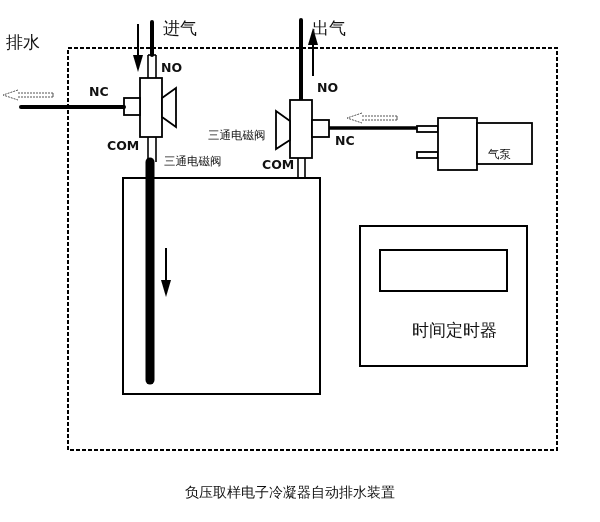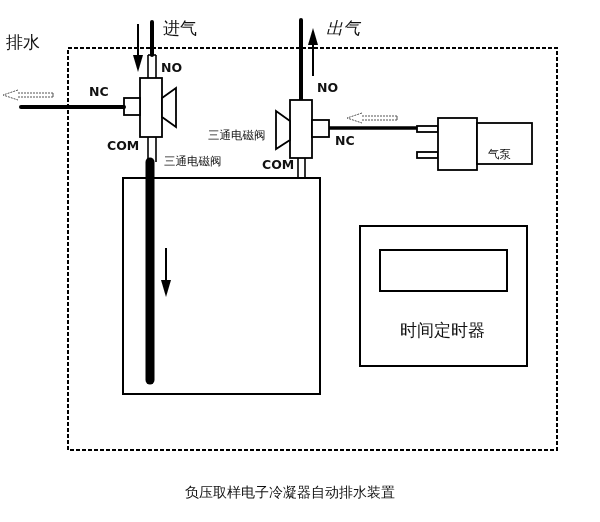--- a/index.html
+++ b/index.html
@@ -94,28 +94,28 @@
     <rect x="438" y="118" width="39" height="52" fill="#fff" stroke="#000" stroke-width="1.8"></rect>
     <rect x="477" y="123" width="55" height="41" fill="#fff" stroke="#000" stroke-width="1.8"></rect>
   </g>
 
   <rect x="360" y="226" width="167" height="140" fill="#fff" stroke="#000" stroke-width="2"></rect>
   <rect x="380" y="250" width="127" height="41" fill="#fff" stroke="#000" stroke-width="2"></rect>
 </svg>
 
 <div class="lbl big" style="left:6px; top:34px;">排水</div>
 <div class="lbl big" style="left:163px; top:20px;text-align:right;">进气</div>
-<div class="lbl big" style="left:326px; top:20px;font-style:italic;">出气</div>
+<div class="lbl big" style="left:312px; top:20px;">出气</div>
 
 <div class="lbl port" style="left:161px; top:62px;">NO</div>
 <div class="lbl port" style="left:89px; top:86px;">NC</div>
 <div class="lbl port" style="left:107px; top:140px;">COM</div>
 <div class="lbl sm" style="left:164px; top:156px;">三通电磁阀</div>
 
 <div class="lbl port" style="left:317px; top:82px;">NO</div>
 <div class="lbl port" style="left:335px; top:135px;">NC</div>
 <div class="lbl port" style="left:262px; top:159px;">COM</div>
 <div class="lbl sm" style="left:208px; top:130px;">三通电磁阀</div>
 
 <div class="lbl sm" style="left:488px; top:149px;">气泵</div>
-<div class="lbl big" style="left:400px; top:322px;">时间定时器</div>
+<div class="lbl big" style="left:412px; top:322px;">时间定时器</div>
 
 <div class="lbl med" style="left:185px; top:485px;">负压取样电子冷凝器自动排水装置</div>
 
 </body></html>

